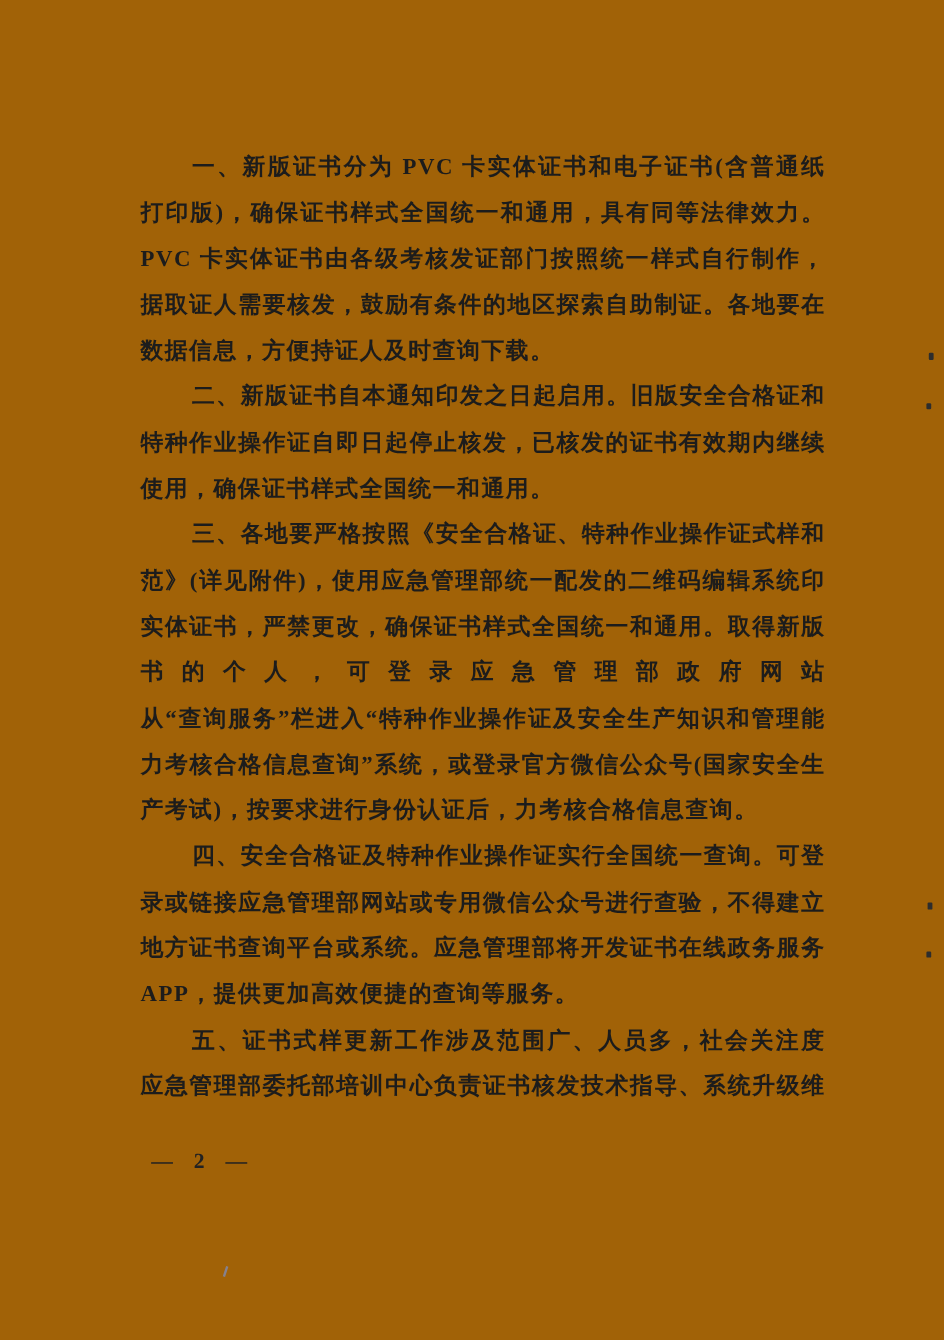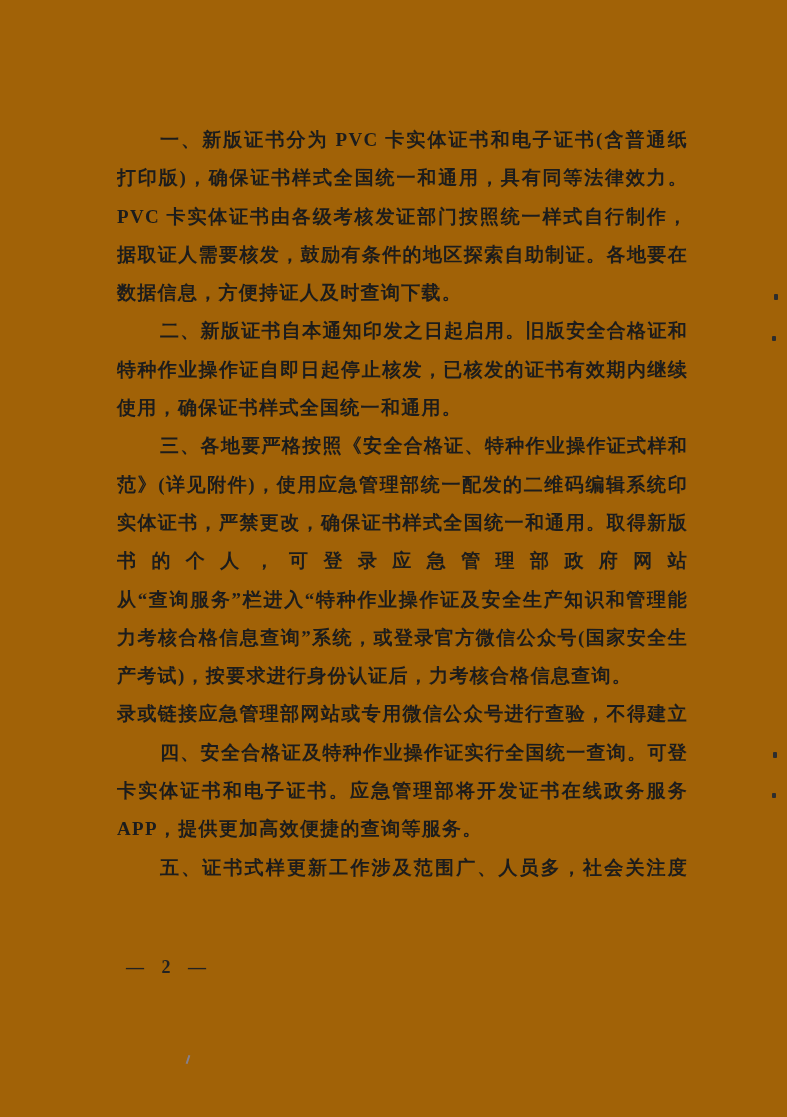--- a/index.html
+++ b/index.html
@@ -79,25 +79,26 @@
       <div class="line first fill">二、新版证书自本通知印发之日起启用。旧版安全合格证和</div>
       <div class="line fill">特种作业操作证自即日起停止核发，已核发的证书有效期内继续</div>
       <div class="line">使用，确保证书样式全国统一和通用。</div>
       <div class="line first fill">三、各地要严格按照《安全合格证、特种作业操作证式样和规</div>
       <div class="line fill">范》(详见附件)，使用应急管理部统一配发的二维码编辑系统印制</div>
       <div class="line fill">实体证书，严禁更改，确保证书样式全国统一和通用。取得新版证</div>
       <div class="line fill">书的个人，可登录应急管理部政府网站(http://www.mem.gov.cn)，</div>
       <div class="line fill">从“查询服务”栏进入“特种作业操作证及安全生产知识和管理能</div>
       <div class="line fill">力考核合格信息查询”系统，或登录官方微信公众号(国家安全生</div>
       <div class="line">产考试)，按要求进行身份认证后，力考核合格信息查询。</div>
+      <div class="line first fill">四、安全合格证及特种作业操作证实行全国统一查询。可登</div>
       <div class="line fill">录或链接应急管理部网站或专用微信公众号进行查验，不得建立</div>
-      <div class="line first fill">四、安全合格证及特种作业操作证实行全国统一查询。可登</div>
-      <div class="line fill">卡实体证书和电子证书。应急管理部将开发证书在线政务服务</div>
+      <div class="line fill">地方证书查询平台或系统。应急管理部将开发证书在线政务服务</div>
       <div class="line">APP，提供更加高效便捷的查询等服务。</div>
       <div class="line first fill">五、证书式样更新工作涉及范围广、人员多，社会关注度高。</div>
+      <div class="line fill">应急管理部委托部培训中心负责证书核发技术指导、系统升级维</div>
     </main>
 
   <div class="footer">— 2 —</div>
 
   <div class="speck s1"></div>
   <div class="speck s2"></div>
   <div class="speck s3"></div>
   <div class="speck s4"></div>
   <div class="pen-mark"></div>
 </div>

